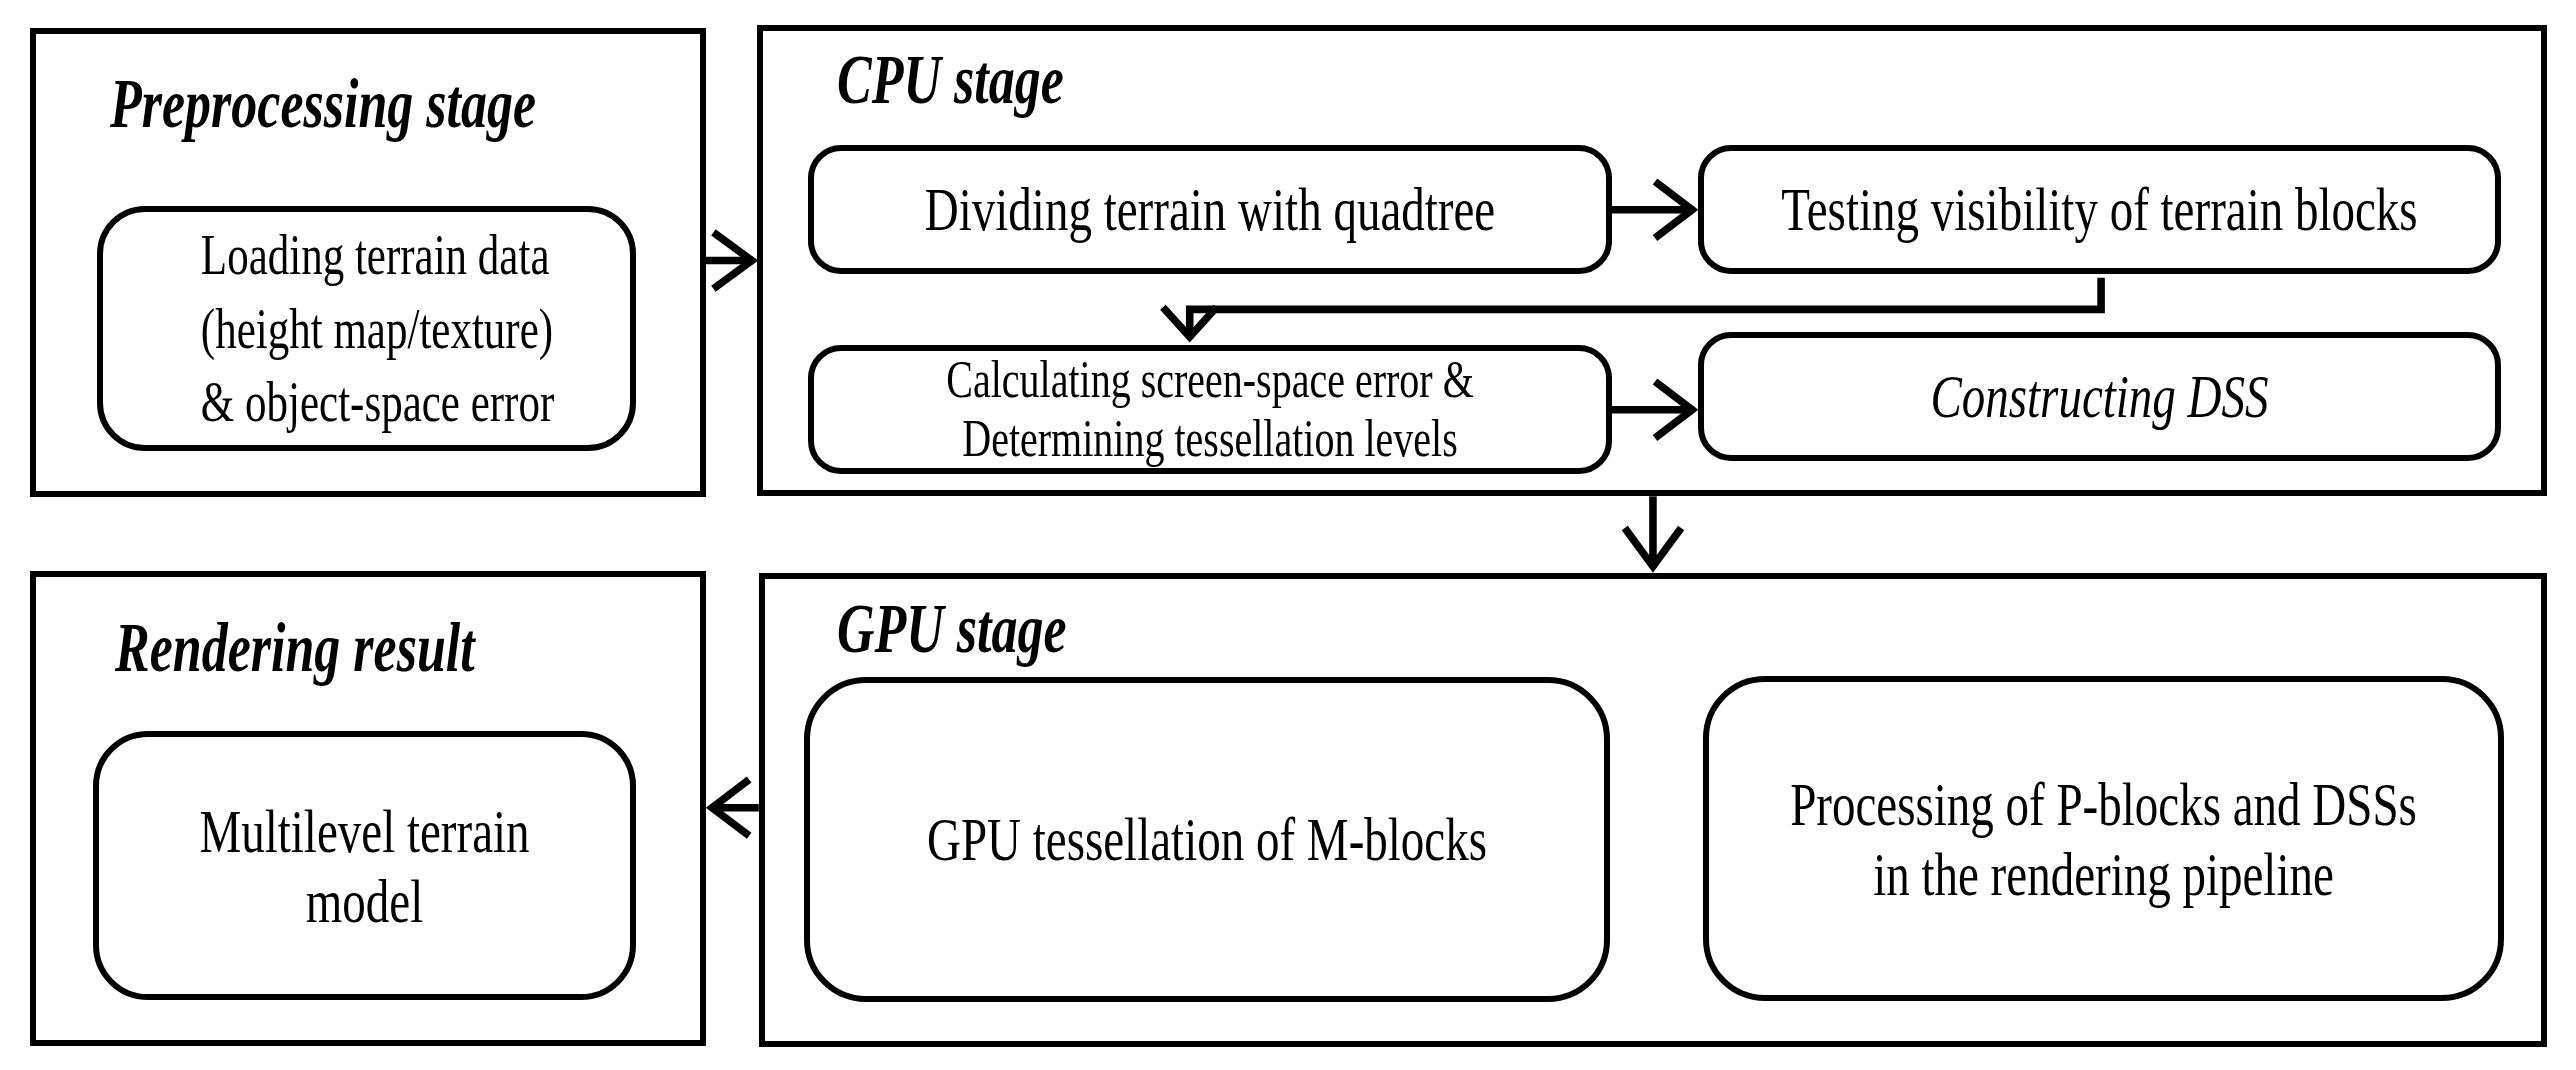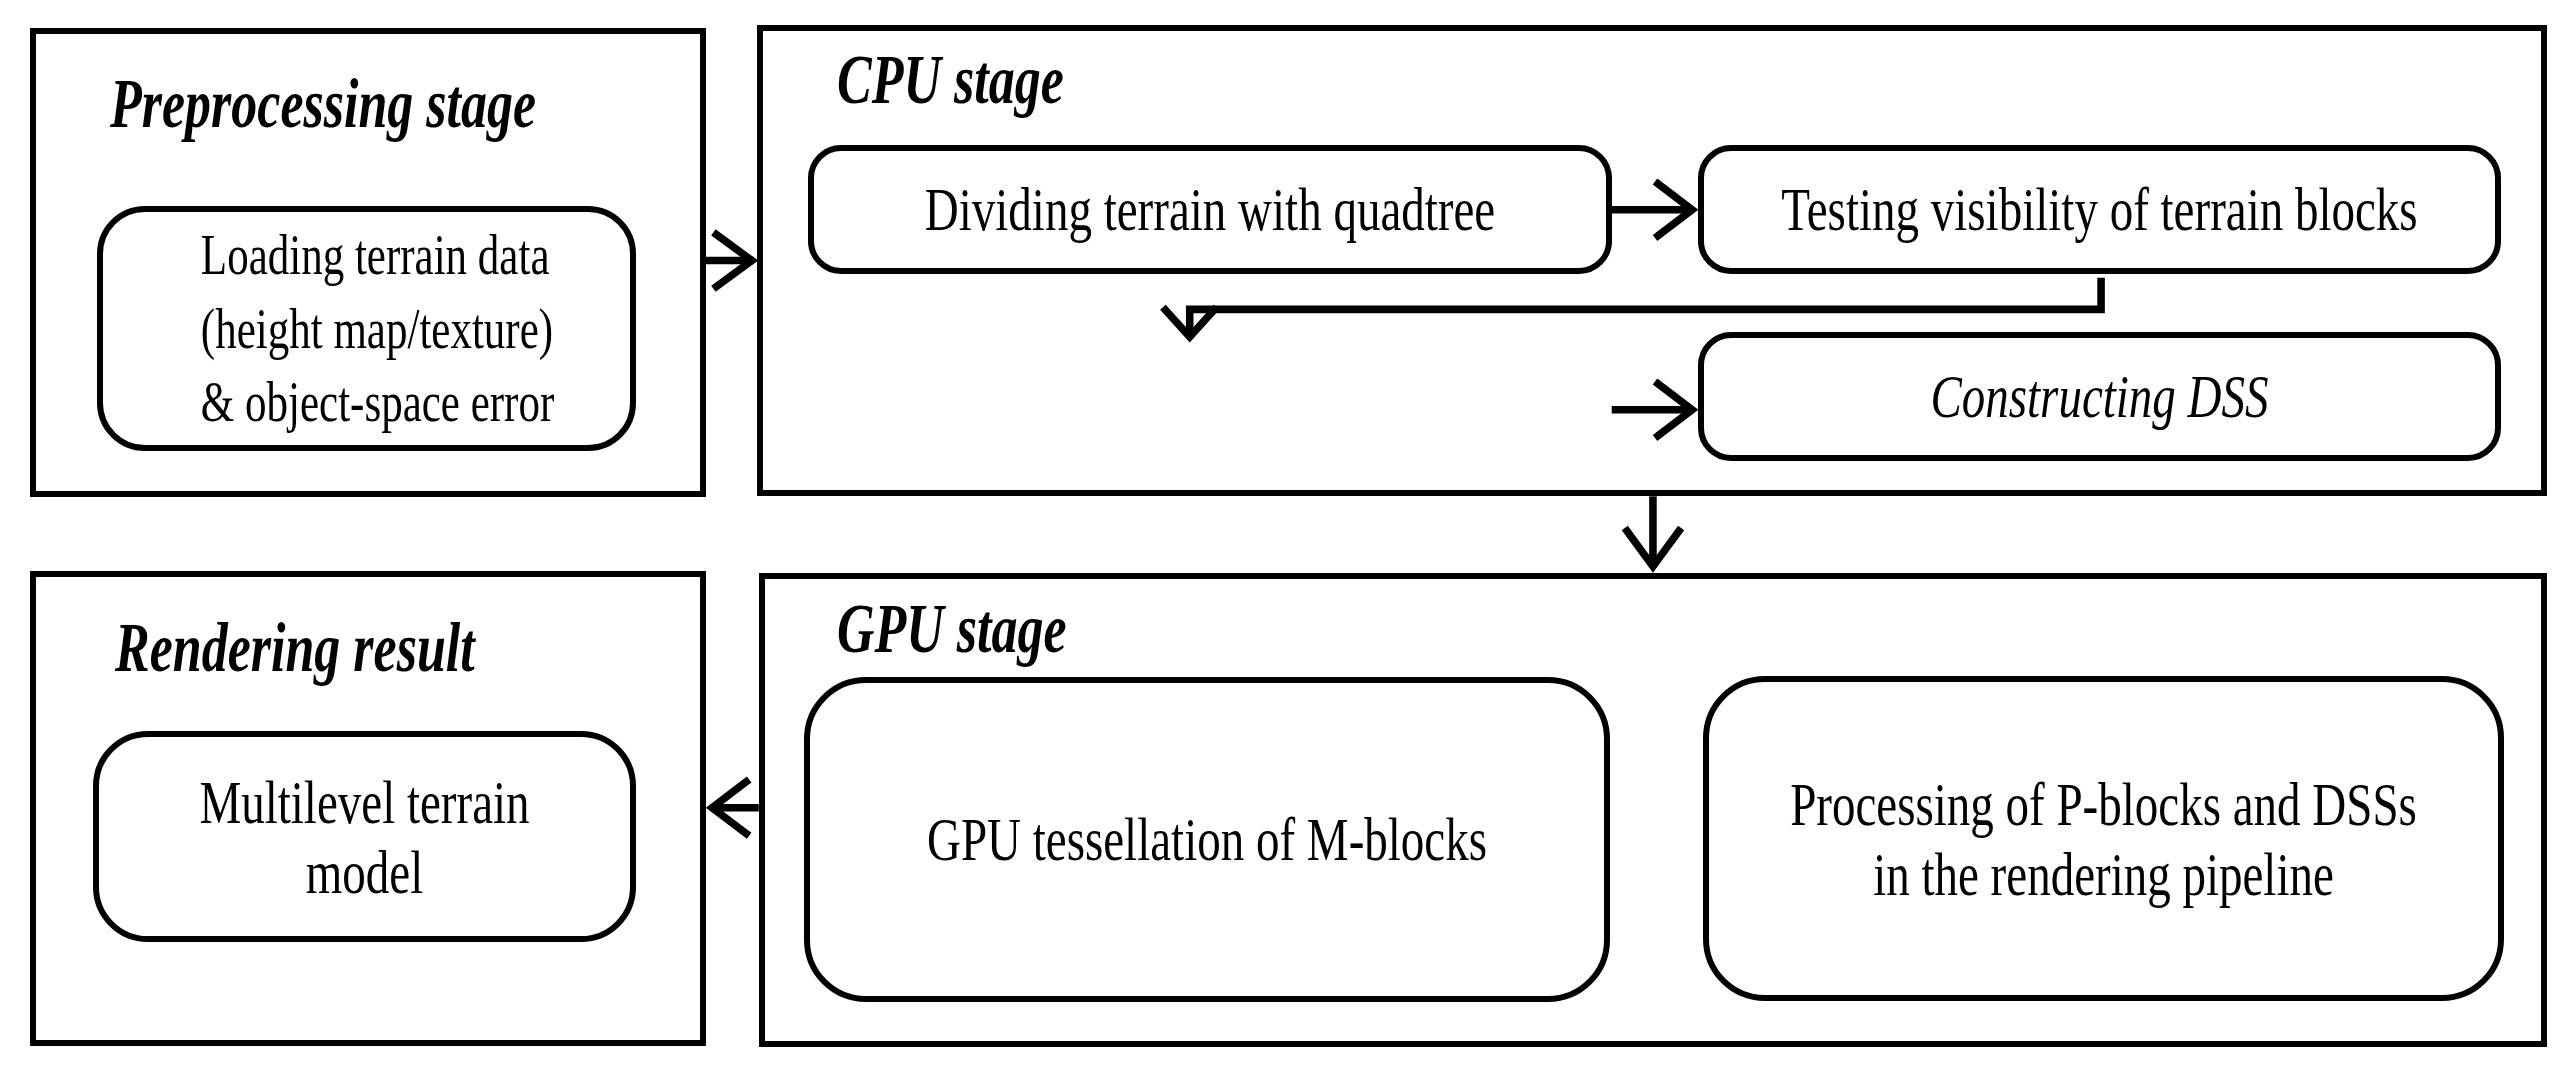--- a/index.html
+++ b/index.html
@@ -90,33 +90,37 @@
 (height map/texture)
 &amp; object-space error</div>
   </div>
 
   <div class="rbox small" style="left:808px; top:145px; width:804px; height:129px;">
     <div class="txt">Dividing terrain with quadtree</div>
   </div>
   <div class="rbox small" style="left:1698px; top:145px; width:803px; height:129px;">
     <div class="txt">Testing visibility of terrain blocks</div>
   </div>
+  <div class="rbox small" id="calc-box" style="left:808px; top:345px; width:804px; height:129px;">
+    <div class="txt">Calculating screen-space error &amp;
+Determining tessellation levels</div>
+  </div>
   <div class="rbox small" style="left:1698px; top:332px; width:803px; height:129px;font-style:italic;">
     <div class="txt">Constructing DSS</div>
   </div>
 
   <div class="rbox big" style="left:1703px; top:676px; width:801px; height:325px;">
     <div class="txt">Processing of P-blocks and DSSs
 in the rendering pipeline</div>
   </div>
   <div class="rbox big" style="left:804px; top:677px; width:806px; height:325px;">
     <div class="txt">GPU tessellation of M-blocks</div>
   </div>
 
-  <div class="rbox" id="multilevel-box" style="left:93px; top:731px; width:543px; height:211px;">
+  <div class="rbox" id="multilevel-box" style="left:93px; top:731px; width:543px; height:269px;">
     <div class="txt">Multilevel terrain
 model</div>
   </div>
 
   <svg class="connector-layer" viewBox="0 0 3748 1558" xmlns="http://www.w3.org/2000/svg">
 
     <g>
       <polyline points="1026,379 1096,379"></polyline>
       <polyline points="1038,338 1094,379 1038,420"></polyline>
     </g>

